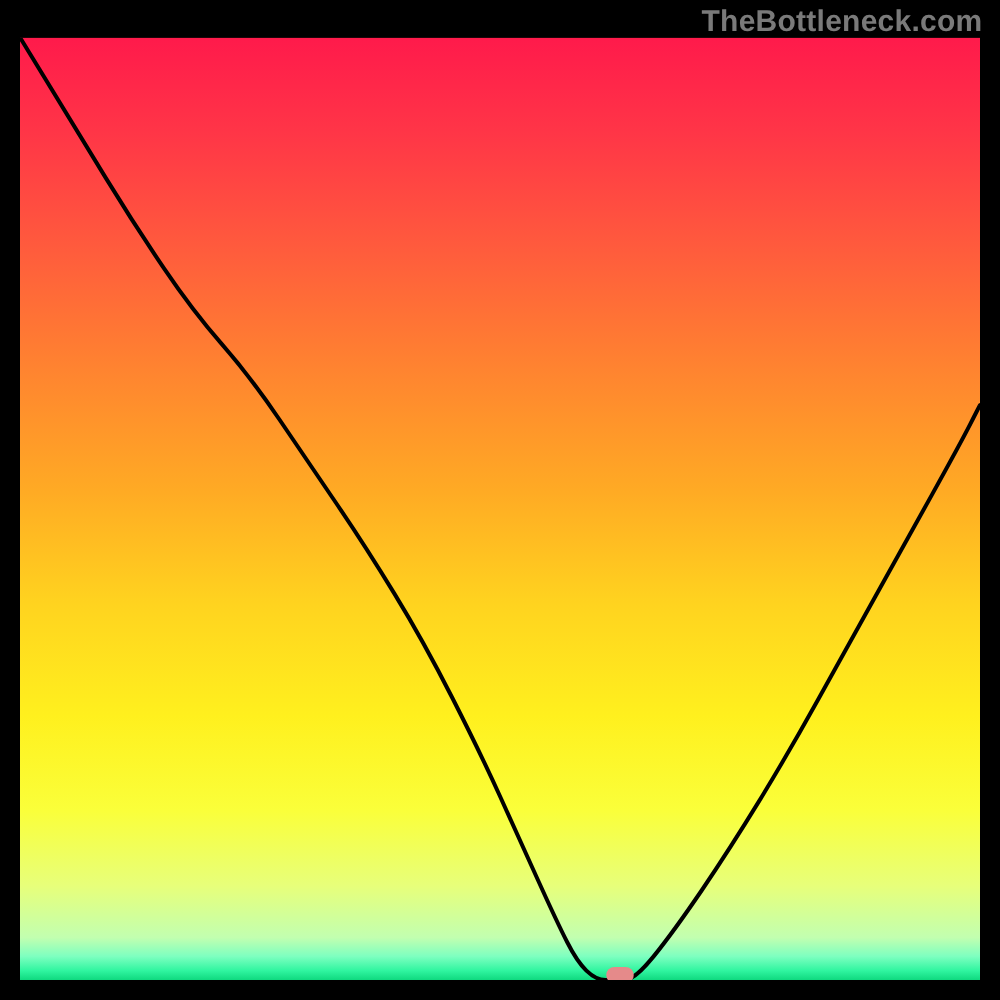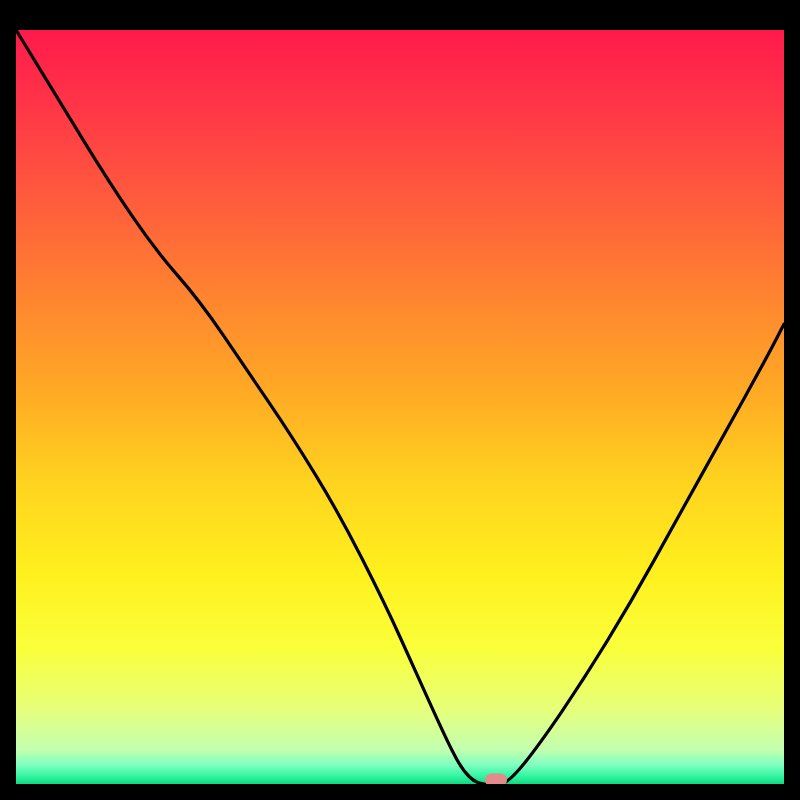--- a/index.html
+++ b/index.html
@@ -50,20 +50,21 @@
     border-radius: 7px;
     background: #e58a8a;
     transform: translate(-50%, -50%);
   }
 </style>
 </head>
 <body>
 
 <div class="stage">
 
+  <div class="watermark">TheBottleneck.com</div>
 
   <div class="plot-area">
 
     <svg class="gradient-bg" viewBox="0 0 768 754" preserveAspectRatio="none">
       <defs>
         <linearGradient id="bg-grad" x1="0" y1="0" x2="0" y2="1">
             <stop offset="0.00%" stop-color="#ff1a4b"></stop>
             <stop offset="10.00%" stop-color="#ff3547"></stop>
             <stop offset="22.00%" stop-color="#ff5a3d"></stop>
             <stop offset="35.00%" stop-color="#ff8330"></stop>

